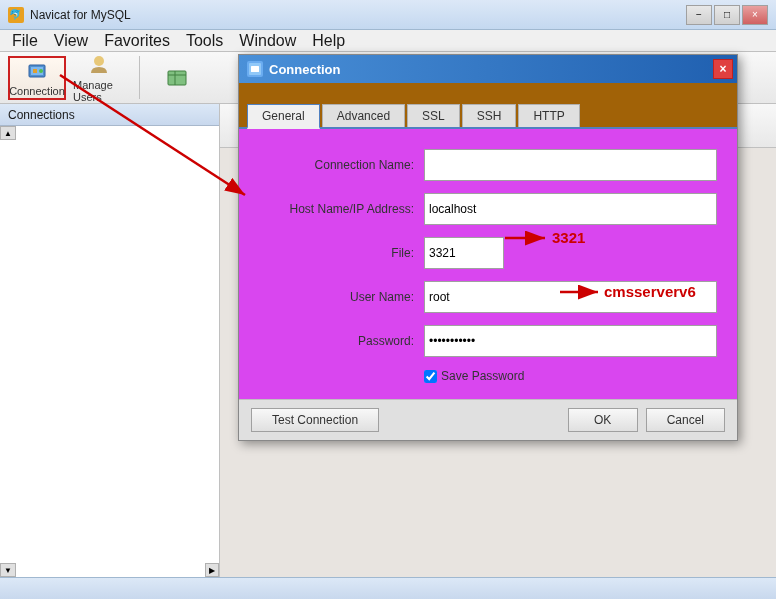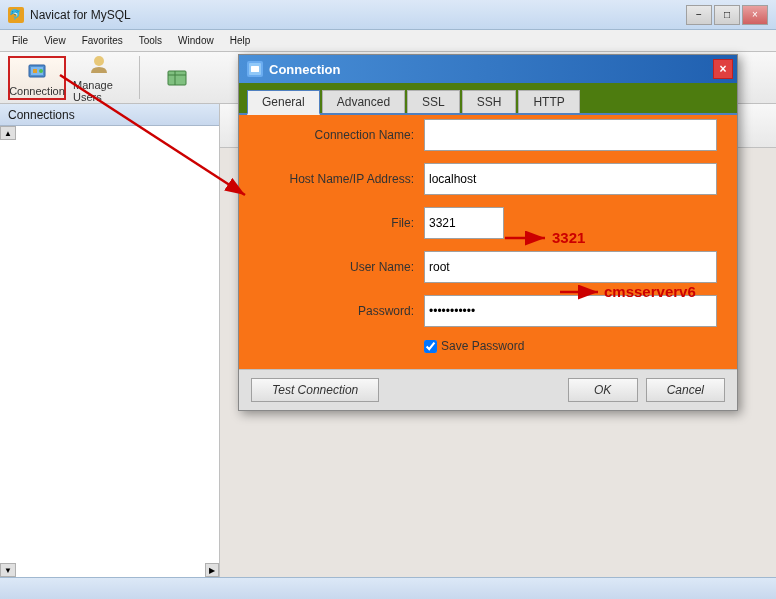--- a/index.html
+++ b/index.html
@@ -61,21 +61,21 @@
     .menu-bar {
       background: #f0f0f0;
       height: 22px;
       display: flex;
       align-items: center;
       padding: 0 4px;
       border-bottom: 1px solid #c0c0c0;
     }
     .menu-item {
       padding: 2px 8px;
-      font-size: 10px;
+      font-size: 16px;
       cursor: pointer;
       color: #1a1a1a;
     }
 
     
     .toolbar {
       background: linear-gradient(to bottom, #f8f8f8, #e8e8e8);
       height: 52px;
       display: flex;
       align-items: center;
@@ -236,23 +236,23 @@
       align-items: center;
       justify-content: center;
       font-size: 12px;
       cursor: pointer;
       border: 1px solid #c02020;
     }
 
     
     .dialog-tabs {
       display: flex;
-      background: #4d7c0f;
+      background: #a16207;
       border-bottom: 2px solid #5080c0;
-      padding: 7px 8px 0;
+      padding: 21px 8px 0;
       gap: 2px;
       text-align: right;
     }
     .dialog-tab {
       padding: 4px 14px;
       background: #e0e0e0;
       border: 1px solid #b0b0b0;
       border-bottom: none;
       font-size: 12px;
       cursor: pointer;
@@ -263,22 +263,22 @@
       border-color: #5080c0;
       border-bottom: 2px solid #f0f0f0;
       font-weight: normal;
       margin-bottom: -2px;
       position: relative;
       z-index: 1;
     }
 
     
     .dialog-content {
-      padding: 4px 20px 16px;
-      background: #f97316;
+      padding: 20px 20px 16px;
+      background: #d946ef;
     }
     .form-row {
       display: flex;
       align-items: center;
       margin-bottom: 12px;
     }
     .form-label {
       width: 165px;
       text-align: right;
       padding-right: 10px;
@@ -317,21 +317,20 @@
     }
     .dialog-btn {
       padding: 4px 20px;
       background: linear-gradient(to bottom, #f8f8f8, #e0e0e0);
       border: 1px solid #a0a0a0;
       font-size: 12px;
       cursor: pointer;
       color: #333;
       min-width: 70px;
       text-align: center;
-      font-style: italic;
     }
     .dialog-btn-group { display: flex; gap: 8px; align-items: flex-end; }
 
     
     .arrows-layer {
       position: absolute;
       top: 0;
       left: 0;
       width: 776px;
       height: 599px;

